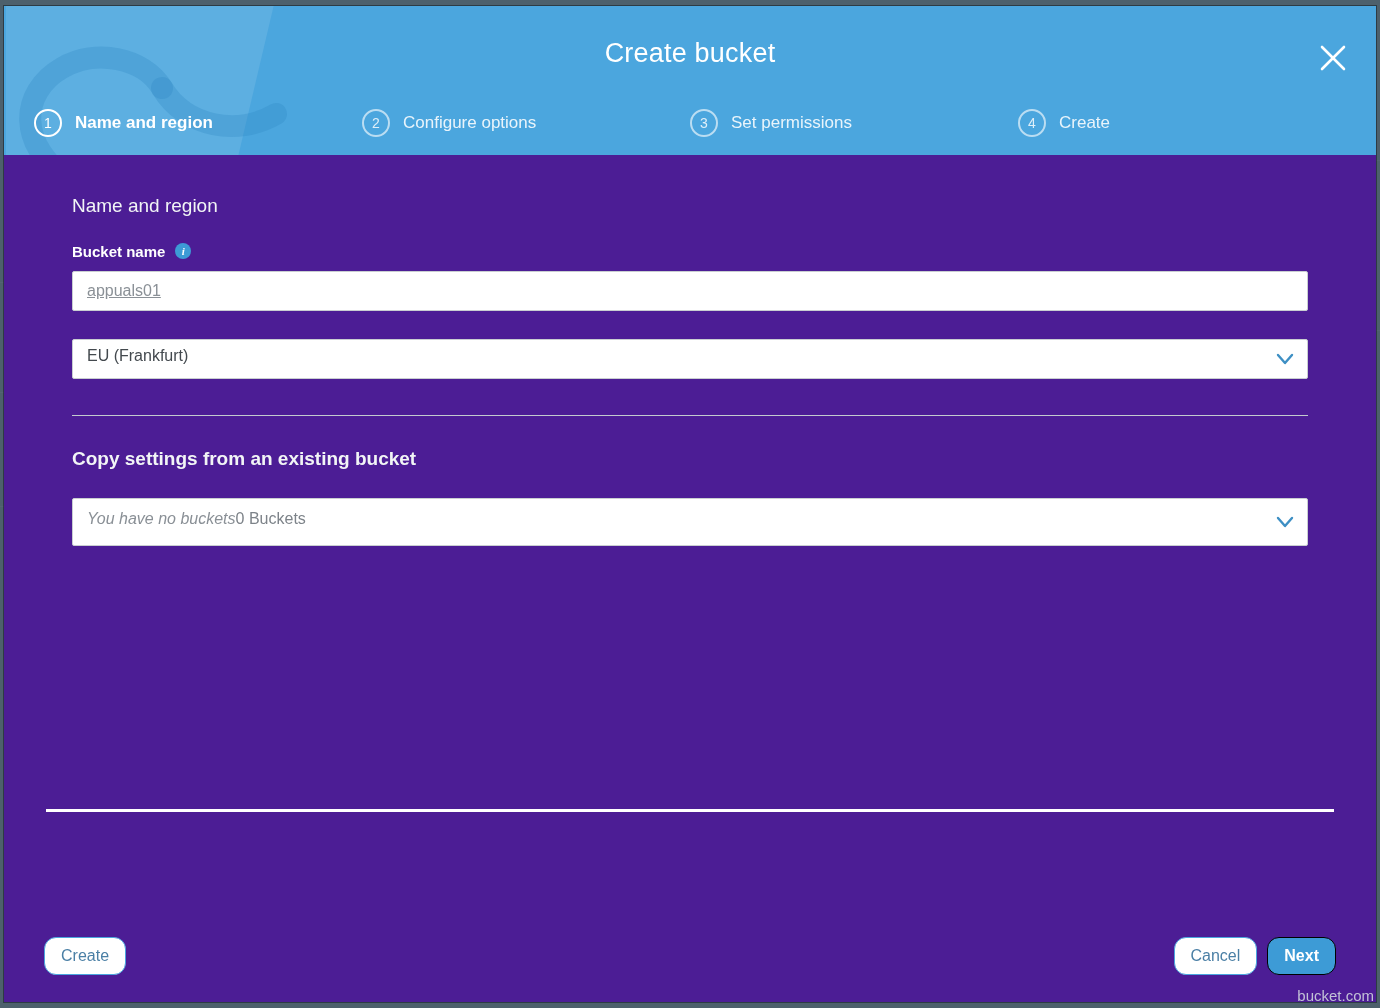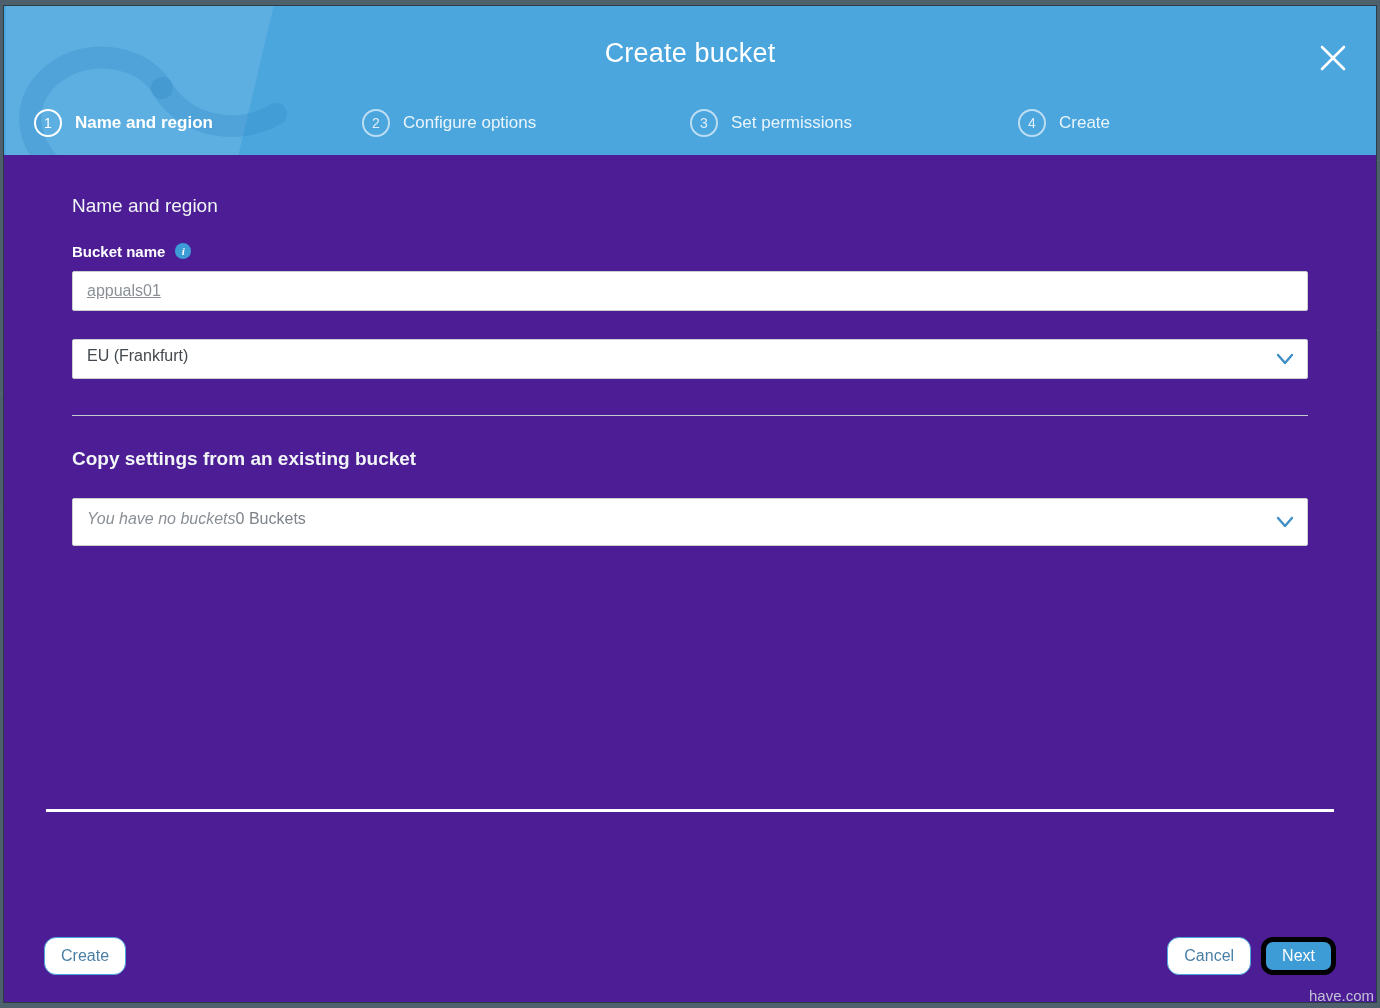--- a/index.html
+++ b/index.html
@@ -263,22 +263,23 @@
     cursor: pointer;
     box-sizing: border-box;
   }
   .btn-secondary {
     background: #ffffff;
     border: 1px solid #4ba6de;
     color: #4a7fa5;
   }
   .btn-primary {
     background: #3d9bd6;
-    border: 5px solid #000000;
-    color: #ffffff;
+    border: 1px solid #000000;
+    color: #ffffff;
+    font-weight: bold;
   }
   .footer-right {
     display: flex;
     gap: 10px;
     align-items: center;
     justify-content: space-between;
   }
 
   
   .corner-watermark {
@@ -390,13 +391,13 @@
 
   <div class="modal-footer">
     <div class="btn btn-secondary">Create</div>
     <div class="footer-right">
       <div class="btn btn-secondary">Cancel</div>
       <div class="btn btn-primary">Next</div>
     </div>
   </div>
 </div>
 
-<div class="corner-watermark">have.com</div>
+<div class="corner-watermark">bucket.com</div>
 
 </body></html>

